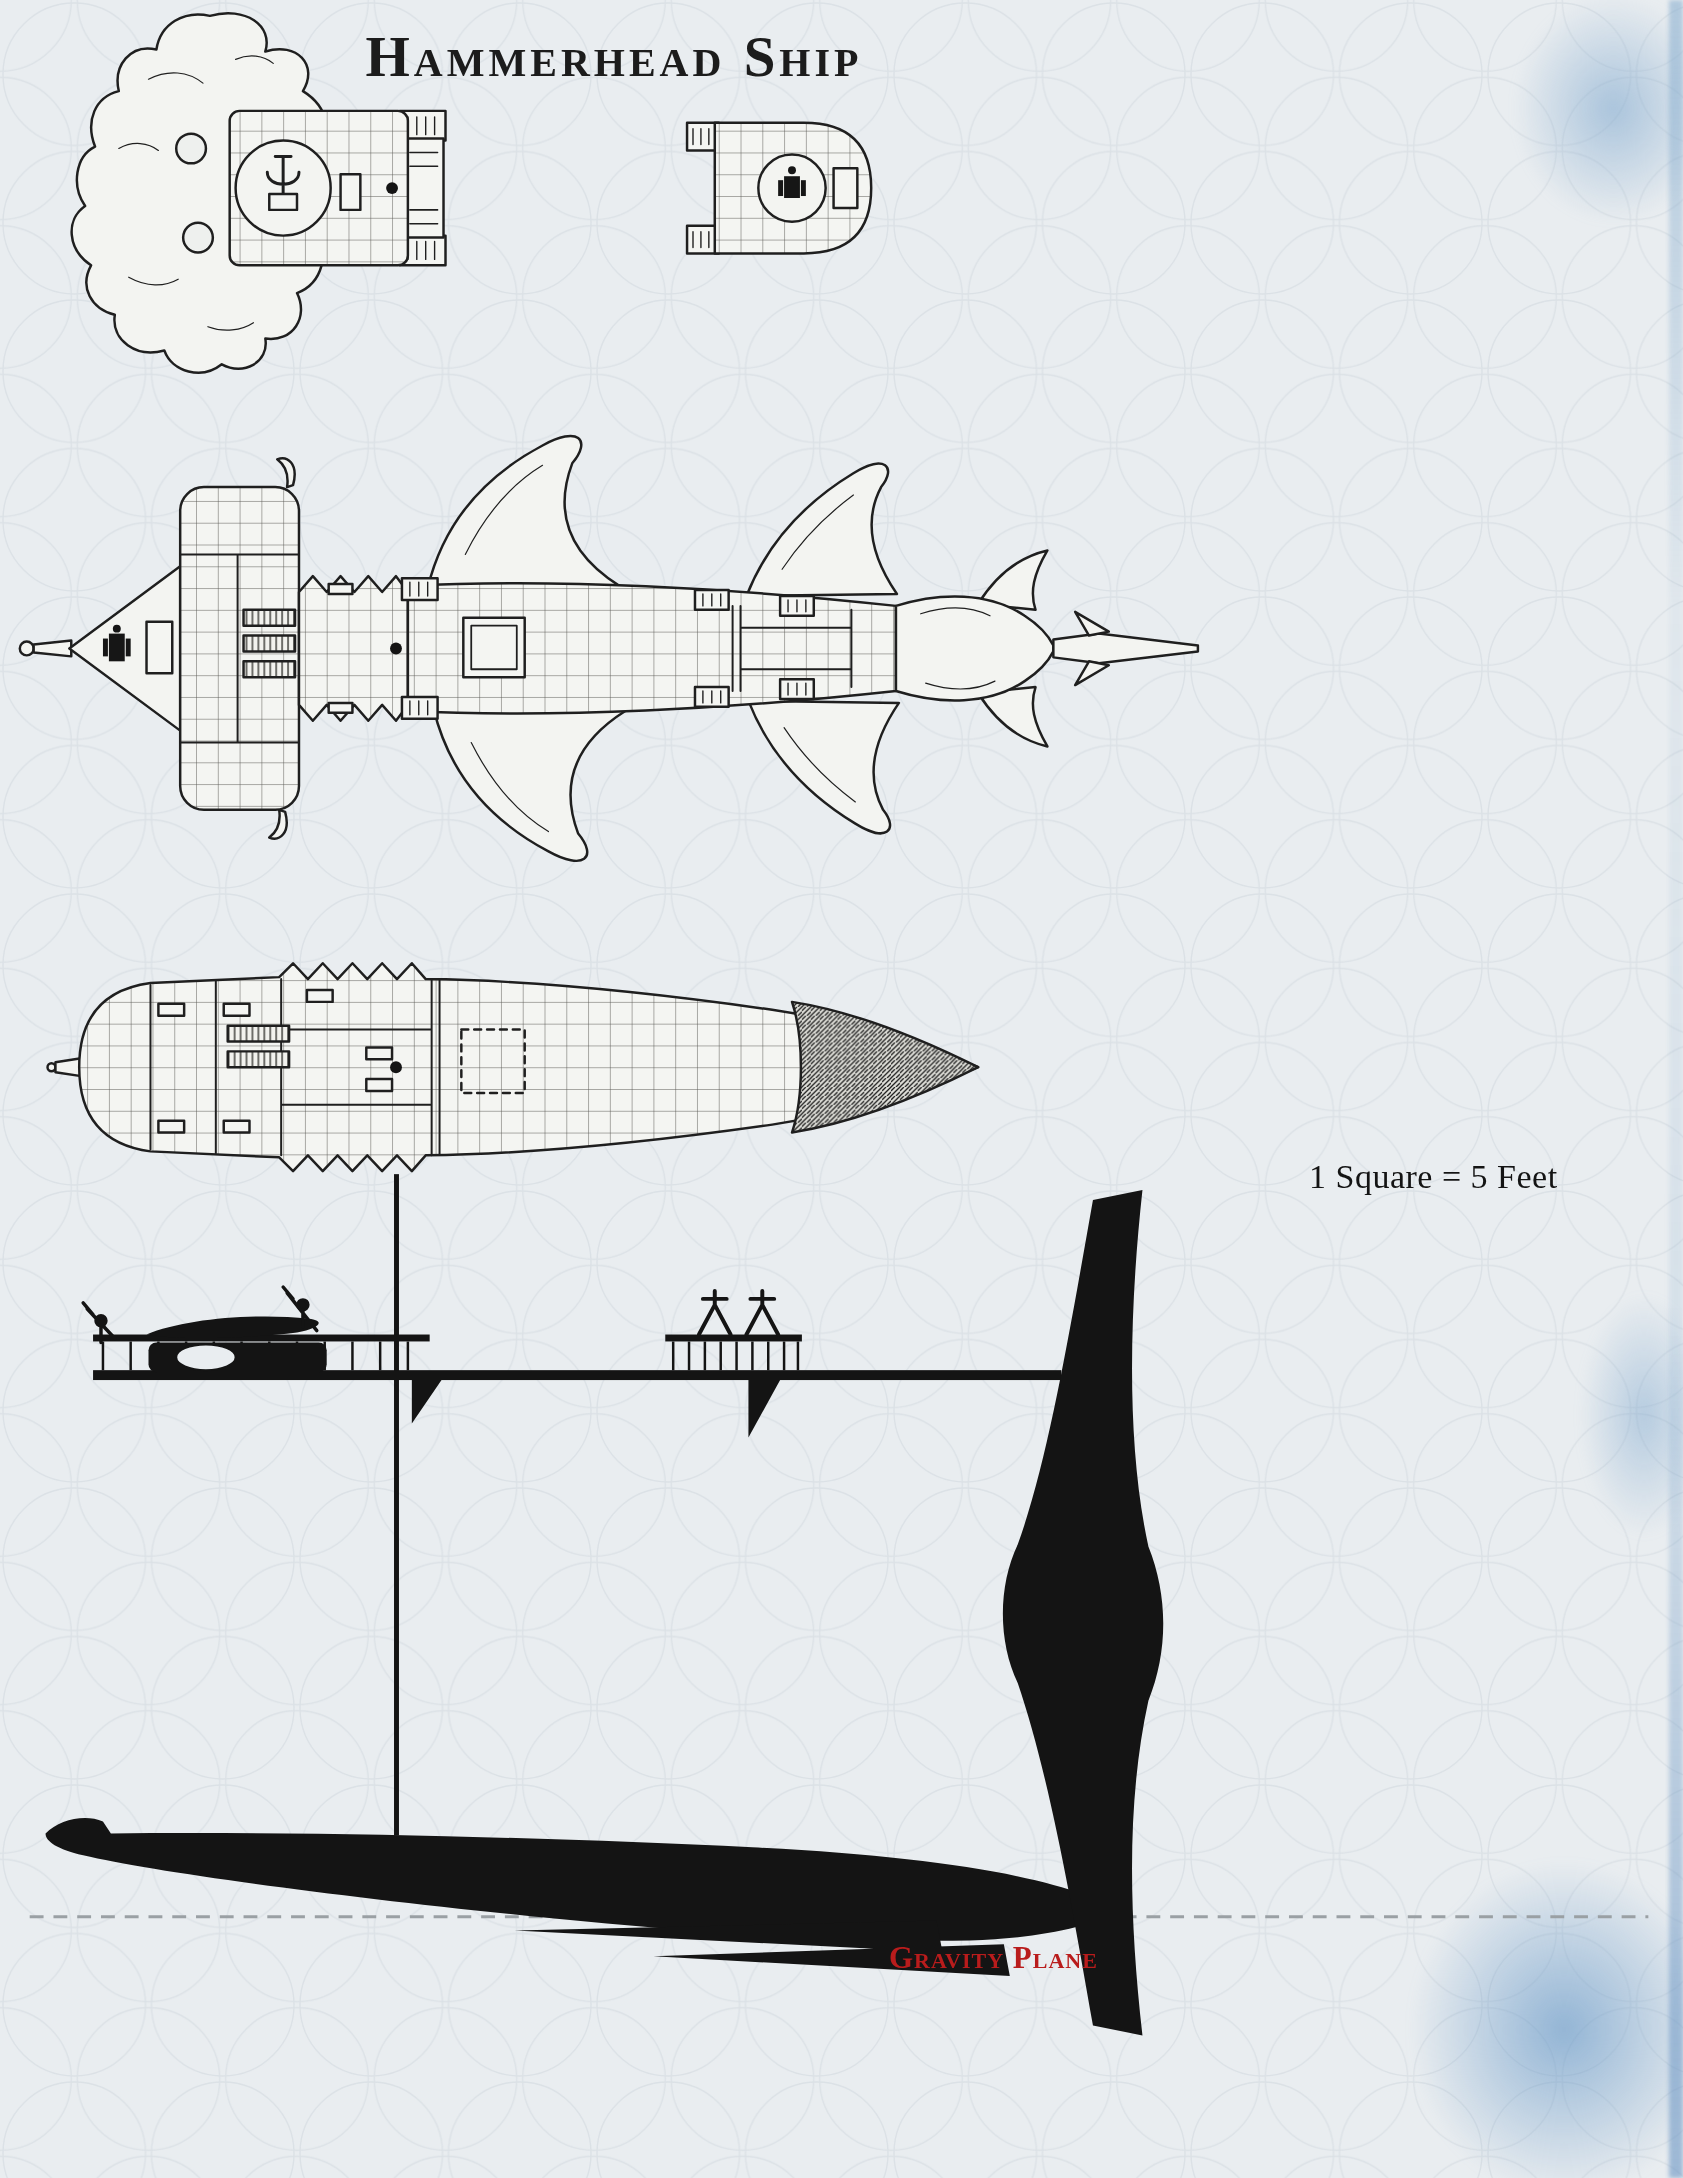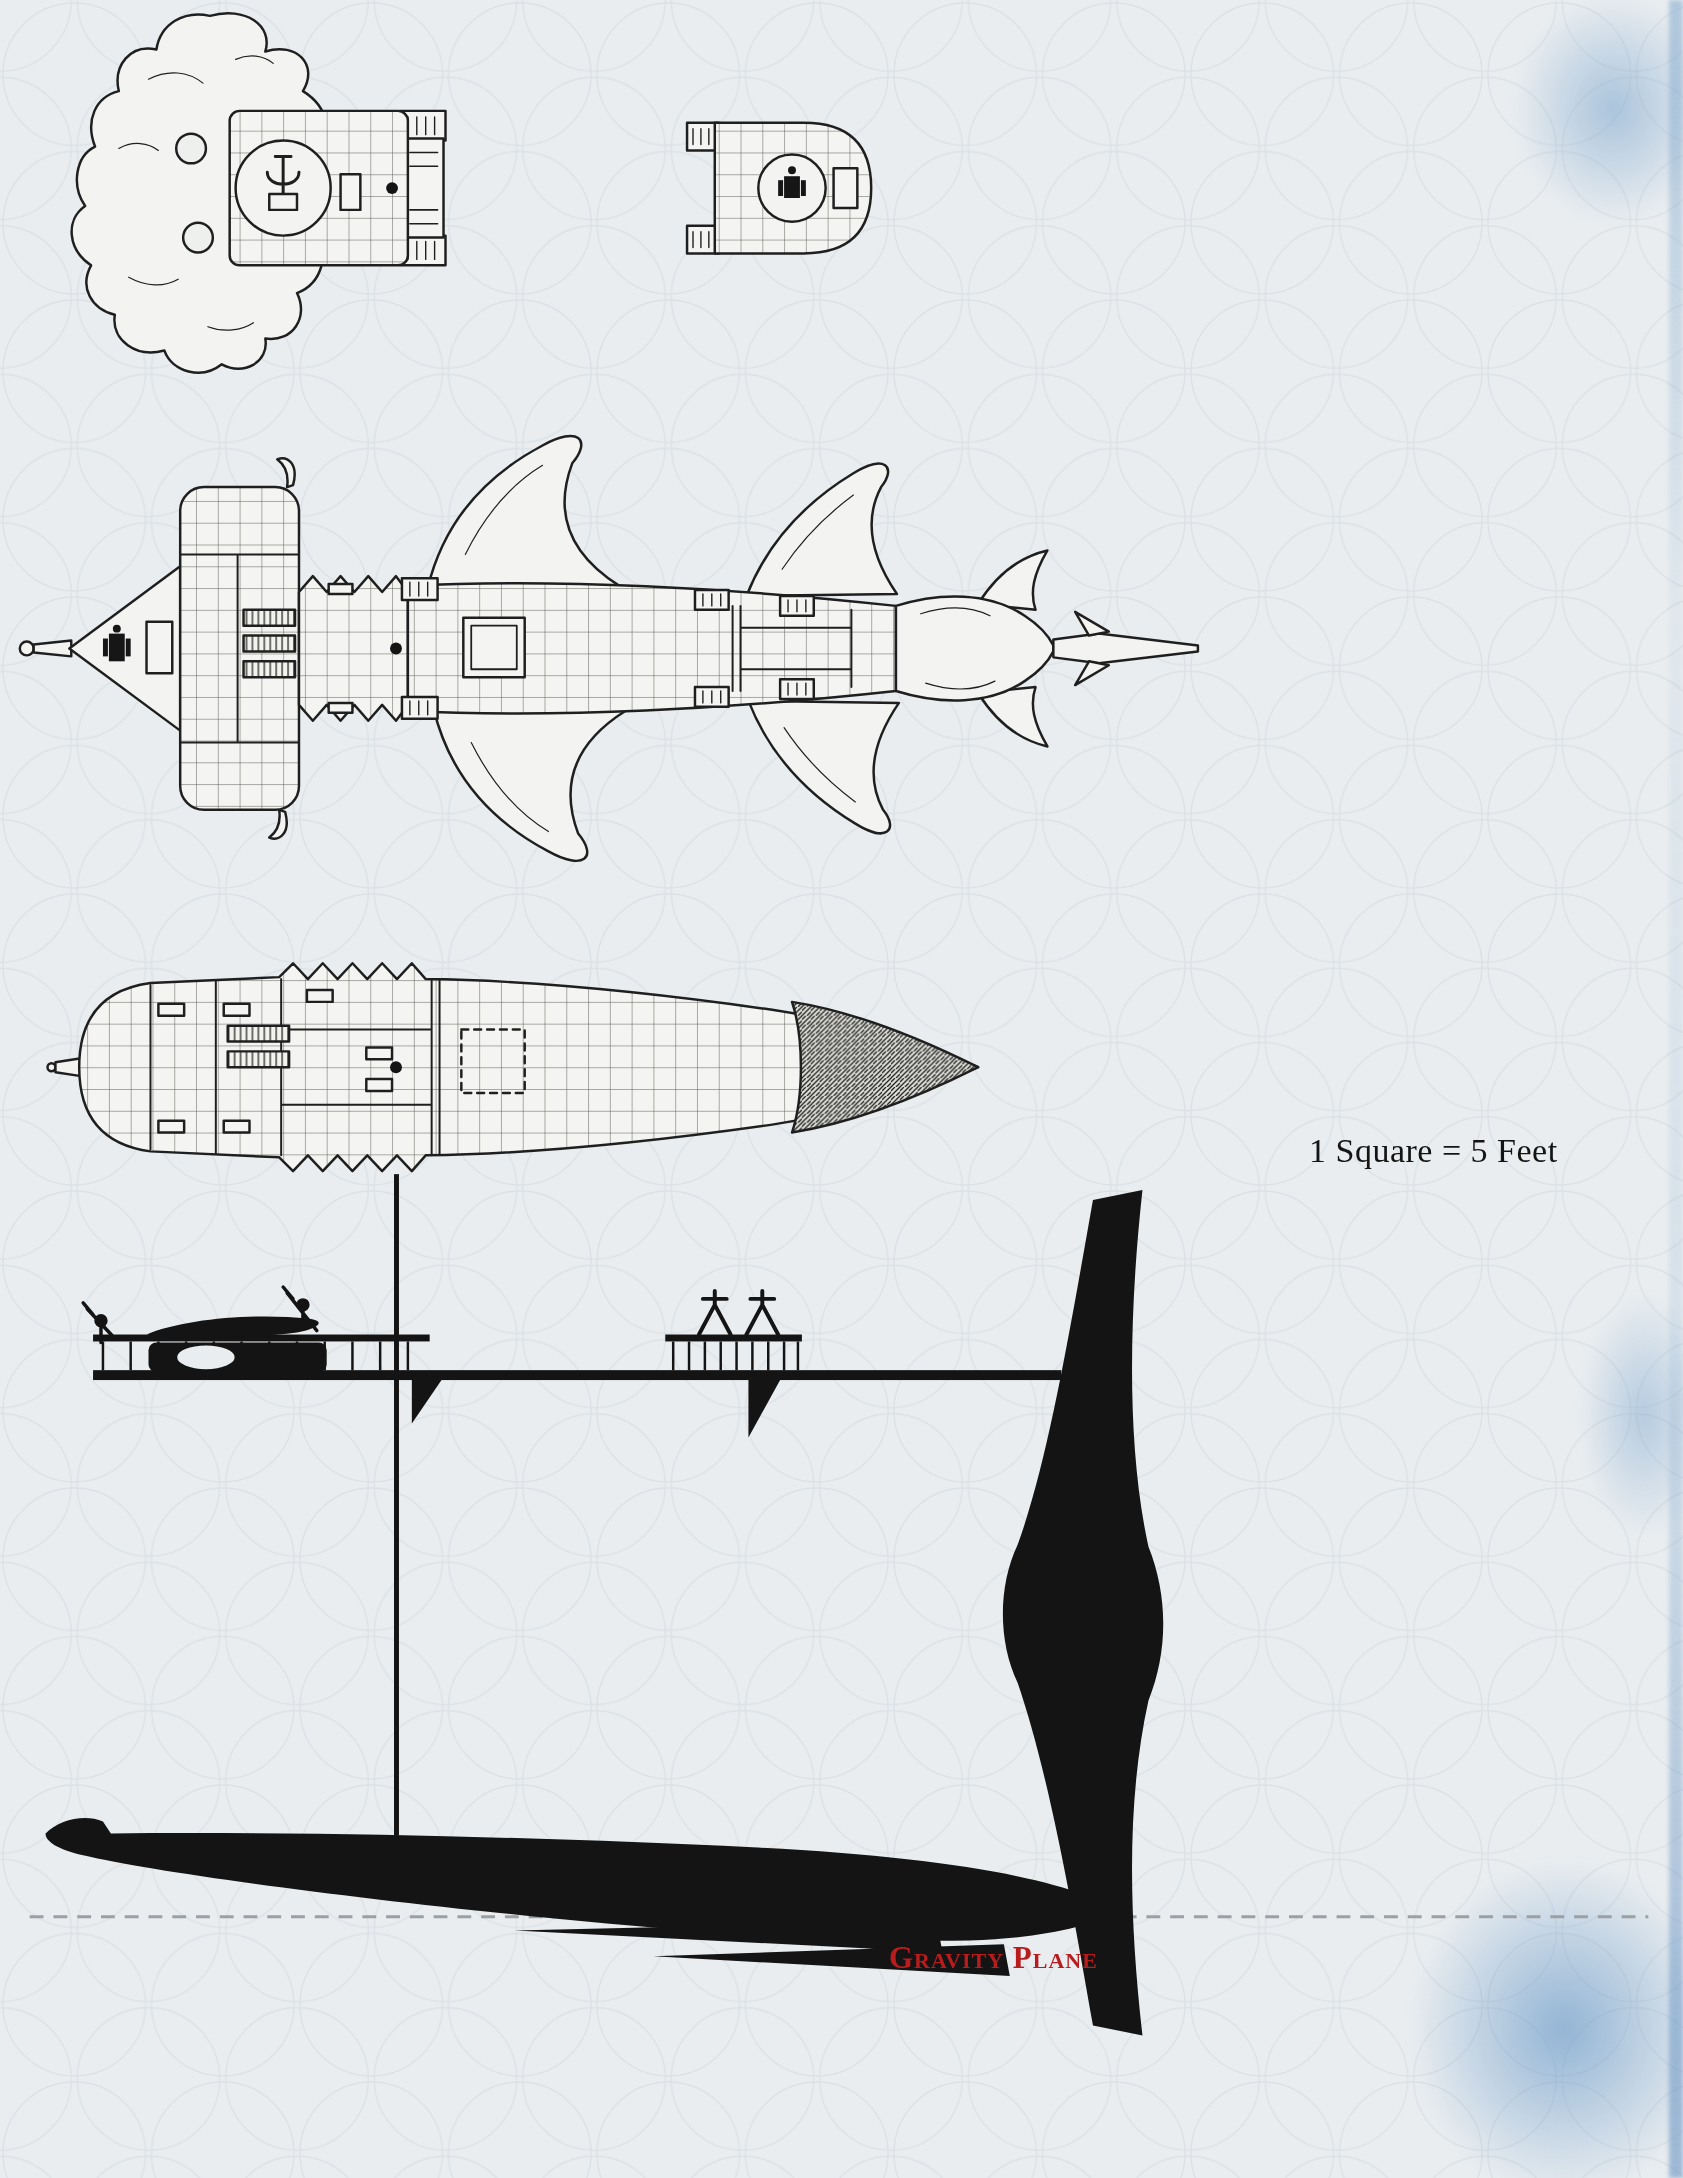--- a/index.html
+++ b/index.html
@@ -20,21 +20,21 @@
   .wc3{right:-89px;bottom:-79px;width:416px;height:455px;
     background:radial-gradient(closest-side,rgba(100,150,198,.65),rgba(100,150,198,0) 74%);}
   .edge-strip{position:absolute;right:0;top:0;bottom:0;width:14px;filter:blur(2px);
     background:linear-gradient(to bottom,rgba(130,170,205,.55),rgba(130,170,205,.08) 28%,rgba(130,170,205,.18) 62%,rgba(105,148,195,.6));}
   .page-title{
     position:absolute;top:24px;left:0;width:1228px;text-align:center;
     font-size:57px;font-weight:700;letter-spacing:4px;color:#1c1c1c;
     font-variant:small-caps;
   }
   .scale-note{
-    position:absolute;top:1132px;left:1309px;
+    position:absolute;top:1158px;left:1309px;
     font-size:34px;color:#141414;letter-spacing:0.5px;
   }
   .gravity-label{
     position:absolute;top:1940px;left:889px;
     font-size:31px;font-weight:700;color:#b91c1c;
     font-variant:small-caps;letter-spacing:1px;
   }
 </style>
 </head>
 <body>
@@ -245,17 +245,18 @@
 
       <g stroke="#141414" stroke-width="4" fill="none" stroke-linecap="round">
         <path d="M706 1348 L722 1318 M738 1348 L722 1318 M722 1318 V1304 M710 1312 H734"></path>
       </g>
       <g stroke="#141414" stroke-width="4" fill="none" stroke-linecap="round">
         <path d="M754 1348 L770 1318 M786 1348 L770 1318 M770 1318 V1304 M758 1312 H782"></path>
       </g>
     </g>
   </svg>
 
+  <div class="page-title">Hammerhead Ship</div>
   <div class="scale-note">1 Square = 5 Feet</div>
   <div class="gravity-label">Gravity Plane</div>
 
 </div>
 
 
 </body></html>

